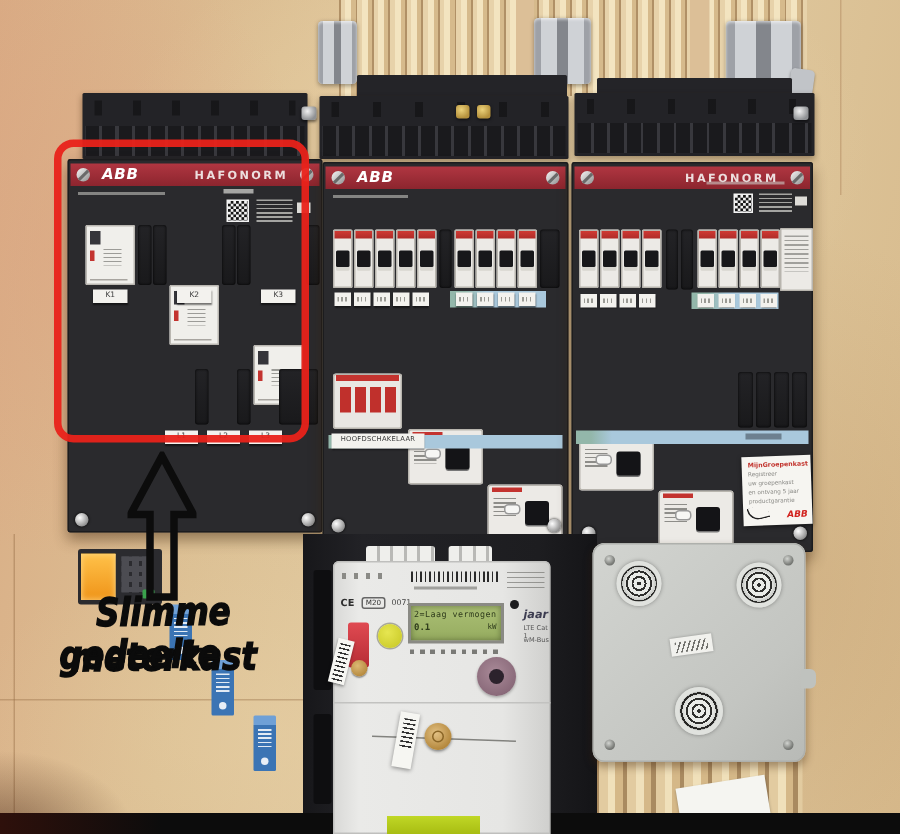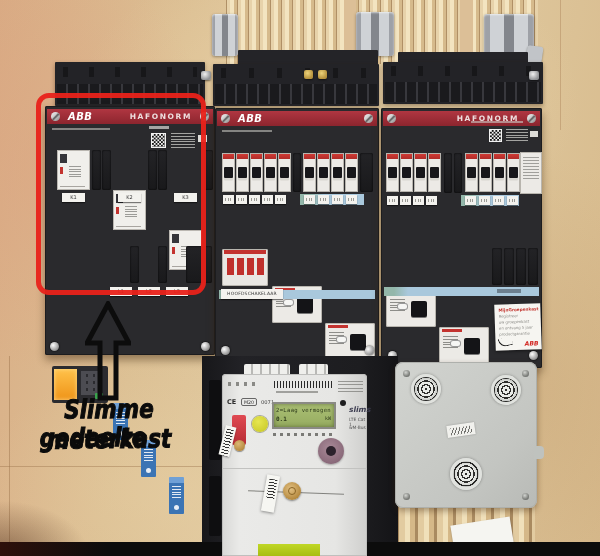--- a/index.html
+++ b/index.html
@@ -313,21 +313,21 @@
     <div class="a" style="left:30px;top:42px;width:16px;height:16px;border-radius:50%;background:radial-gradient(circle at 40% 35%,#e6e651,#c6c622);box-shadow:0 0 0 1px #a8a89a"></div>
     <div class="a" style="left:50px;top:28px;width:64px;height:27px;background:linear-gradient(180deg,#aabf74,#96ac60);border:2px solid #8a8a84;box-shadow:inset 0 0 4px rgba(40,50,20,.5)">
       <div class="lcdf" style="font-size:5.6px;padding:3px 2px 0 2px;letter-spacing:.3px">2=Laag vermogen</div>
       <div style="display:flex;justify-content:space-between;padding:2px 3px 0 2px">
         <span class="lcdf" style="font-size:6px;font-weight:bold">0.1</span>
         <span class="lcdf" style="font-size:5px">kW</span>
       </div>
     </div>
     <div class="a" style="left:51px;top:59px;width:62px;height:3px;background:repeating-linear-gradient(90deg,#7a7a76 0 3px,transparent 3px 7px)"></div>
     <div class="a" style="left:118px;top:26px;width:6px;height:6px;border-radius:50%;background:#1d1d1f"></div>
-    <div class="a" style="left:127px;top:31px;font-size:7.5px;font-weight:bold;font-style:italic;color:#3c3c50">slims</div>
+    <div class="a" style="left:127px;top:31px;font-size:7.5px;font-weight:bold;font-style:italic;color:#3c3c50">jaar</div>
     <div class="a" style="left:127px;top:43px;font-size:4.4px;color:#555">LTE Cat 1</div>
     <div class="a" style="left:127px;top:51px;font-size:4.4px;color:#555">wM-Bus</div>
     <div class="a" style="left:96px;top:64px;width:26px;height:26px;border-radius:50%;background:radial-gradient(circle at 45% 40%,#a98a98,#8a6a7a 70%,#75596a);box-shadow:0 1px 2px rgba(0,0,0,.3)">
       <div class="a" style="left:8px;top:8px;width:10px;height:10px;border-radius:50%;background:#2c222c"></div>
     </div>
     <div class="a" style="left:0px;top:52px;width:11px;height:30px;background:#f6f6f2;transform:rotate(14deg);box-shadow:0 1px 2px rgba(0,0,0,.4);background-image:repeating-linear-gradient(180deg,#333 0 1px,transparent 1px 3px);background-size:7px 100%;background-repeat:no-repeat;background-position:2px 3px"></div>
     <div class="a" style="left:12px;top:66px;width:11px;height:11px;border-radius:50%;background:radial-gradient(circle at 40% 35%,#dcb874,#b5893e 75%);box-shadow:0 1px 1px rgba(0,0,0,.4)"></div>
     <div class="a" style="left:0;top:94px;width:100%;height:1px;background:#c2c2c0"></div>
     <div class="a" style="left:26px;top:118px;width:96px;height:1px;background:#82827e;transform:rotate(2deg)"></div>
     <div class="a" style="left:42px;top:101px;width:13px;height:37px;background:#f6f6f2;transform:rotate(10deg);box-shadow:0 1px 3px rgba(0,0,0,.4);background-image:repeating-linear-gradient(180deg,#333 0 1px,transparent 1px 3px);background-size:8px 55%;background-repeat:no-repeat;background-position:2.5px 4px"></div>

